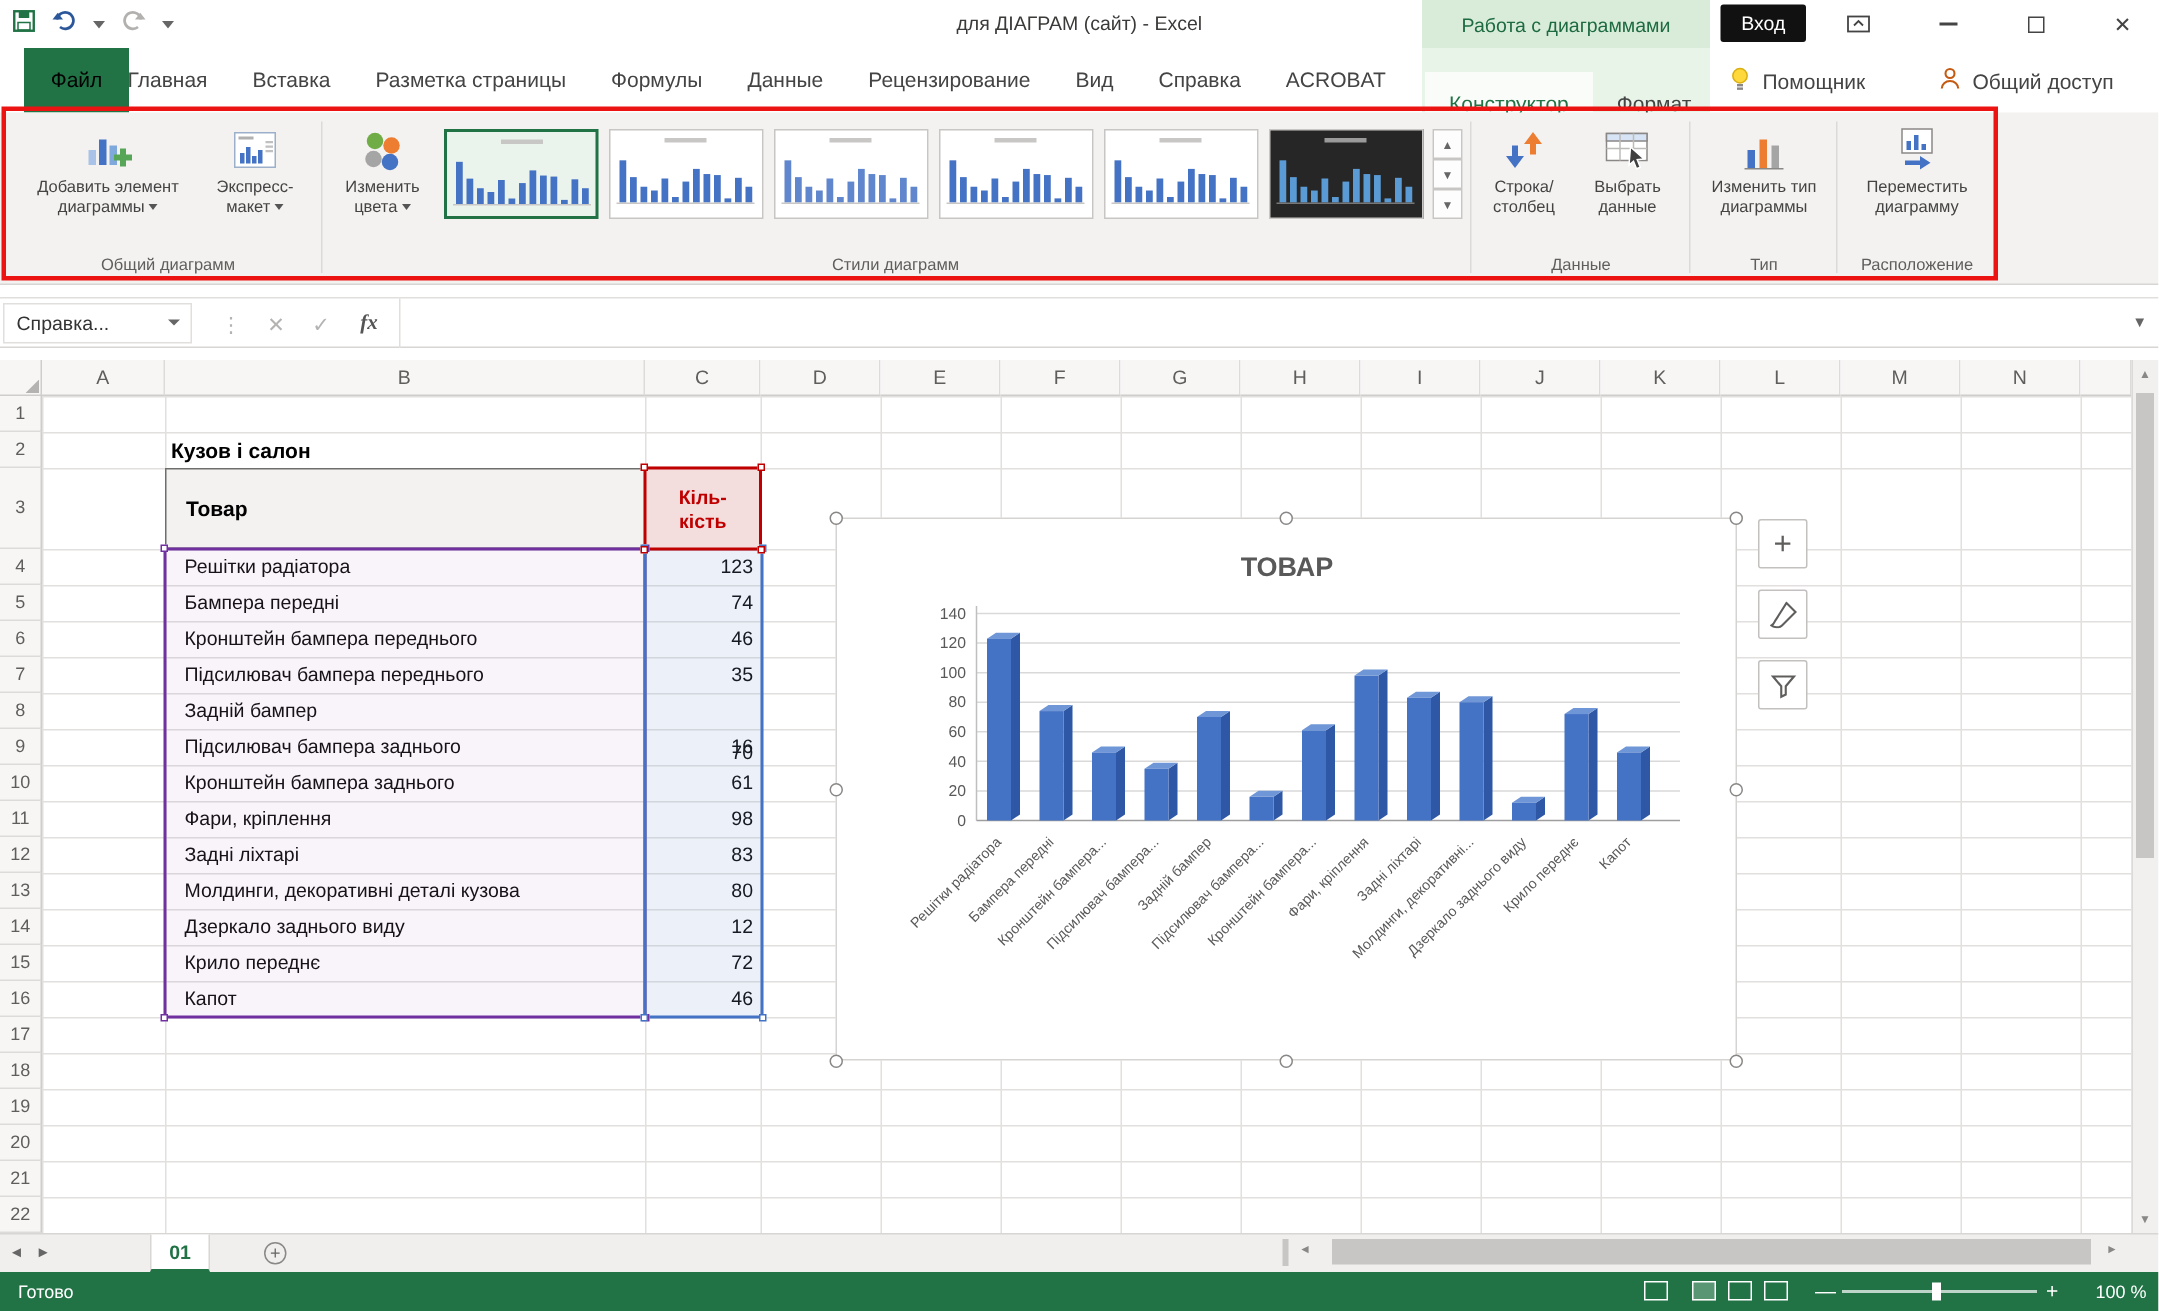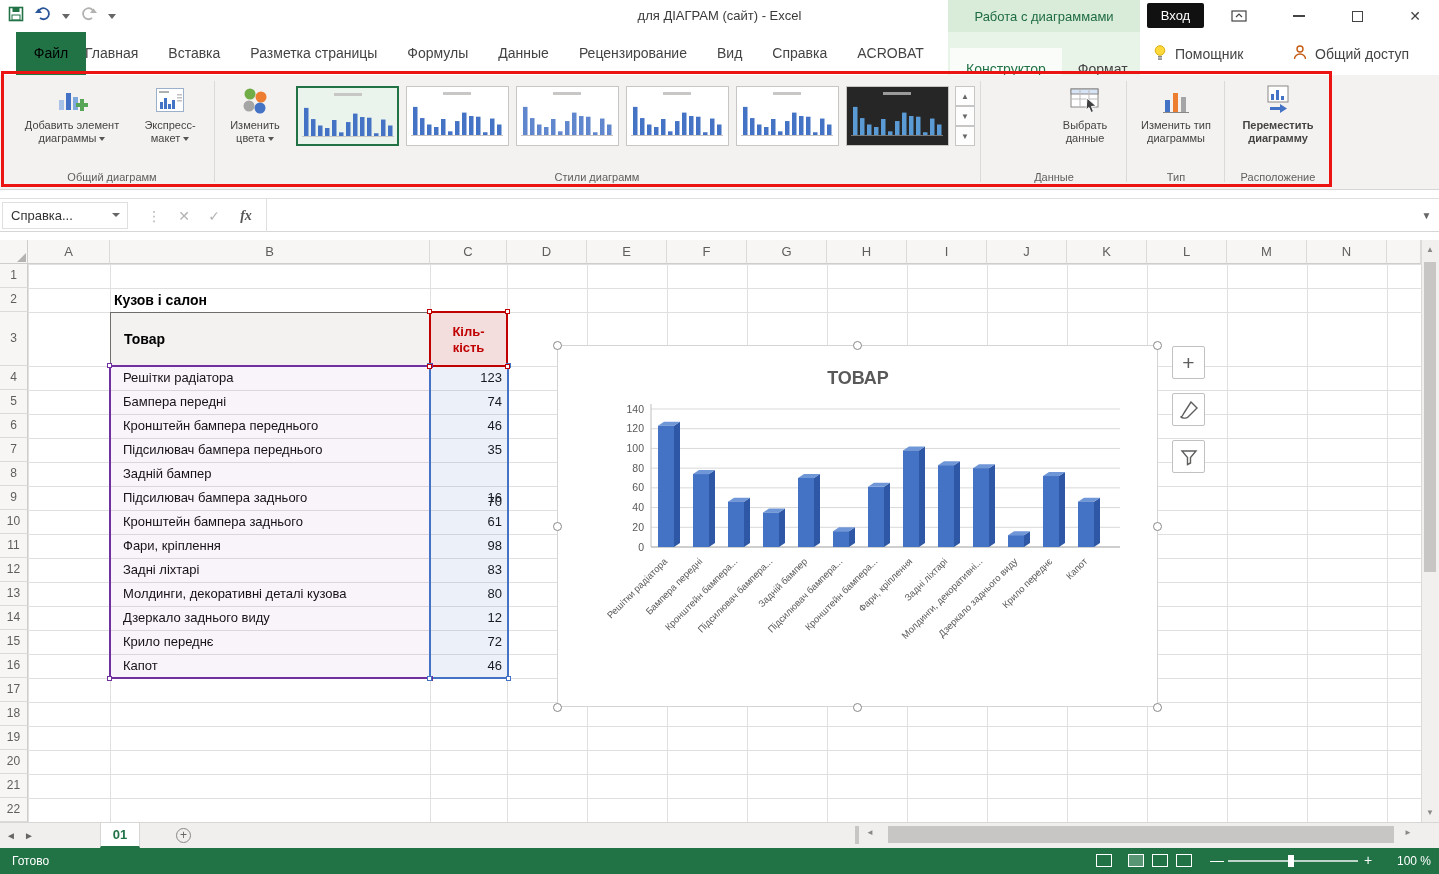--- a/index.html
+++ b/index.html
@@ -355,20 +355,30 @@
             <line x1="4" y1="48.5" x2="96" y2="48.5" stroke="#777" stroke-width="1"></line>
           </svg></div>
       </div>
     <div id="gal-scroll" class="abs">
       <div class="galbtn">▲</div>
       <div class="galbtn">▼</div>
       <div class="galbtn">▼</div>
     </div>
     <div class="rsep" style="left:980px;"></div>
 
+    <div class="bigbtn" style="left:986px; width:60px;">
+      <div class="bicon">
+        <svg width="30" height="30" viewBox="0 0 30 30">
+            <polygon points="7,12 11,12 11,19 15,19 9,27 3,19 7,19" fill="#4472c4"></polygon>
+            <polygon points="23,18 19,18 19,11 15,11 21,3 27,11 23,11" fill="#ed7d31"></polygon>
+          </svg>
+      </div>
+      <div class="blabel"><span>Строка/</span><br>
+        <span>столбец</span></div>
+    </div>
     <div class="bigbtn" style="left:1050px; width:70px;">
       <div class="bicon">
         <svg width="32" height="30" viewBox="0 0 32 30">
             <rect x="2" y="4" width="27" height="18" fill="#fff" stroke="#8a8886"></rect>
             <rect x="2" y="4" width="27" height="5" fill="#d6e4f5" stroke="#8a8886"></rect>
             <line x1="11" y1="4" x2="11" y2="22" stroke="#bdbbb9"></line>
             <line x1="20" y1="4" x2="20" y2="22" stroke="#bdbbb9"></line>
             <line x1="2" y1="14" x2="29" y2="14" stroke="#bdbbb9"></line>
             <polygon points="18,13 27,21 22.5,21.5 24.5,26.5 22,27.5 20,22.5 17,25" fill="#404040" stroke="#fff"></polygon>
           </svg>
@@ -385,21 +395,21 @@
             <rect x="12" y="8" width="5" height="19" fill="#ed7d31"></rect>
             <rect x="20" y="12" width="5" height="15" fill="#a5a5a5"></rect>
             <line x1="2" y1="27.5" x2="28" y2="27.5" stroke="#8a8886"></line>
           </svg>
       </div>
       <div class="blabel"><span>Изменить тип</span><br>
         <span>диаграммы</span></div>
     </div>
     <div class="rsep" style="left:1224px;"></div>
 
-    <div class="bigbtn" style="left:1228px; width:100px;font-weight:bold;">
+    <div class="bigbtn" style="left:1228px; width:100px;">
       <div class="bicon">
         <svg width="32" height="32" viewBox="0 0 32 32">
             <rect x="6" y="3" width="20" height="16" fill="#fff" stroke="#8a8886"></rect>
             <rect x="9" y="11" width="3" height="6" fill="#4472c4"></rect>
             <rect x="14" y="7" width="3" height="10" fill="#4472c4"></rect>
             <rect x="19" y="13" width="3" height="4" fill="#4472c4"></rect>
             <polygon points="8,24 18,24 18,21 25,25.5 18,30 18,27 8,27" fill="#4472c4"></polygon>
           </svg>
       </div>
       <div class="blabel"><span>Переместить</span><br>

